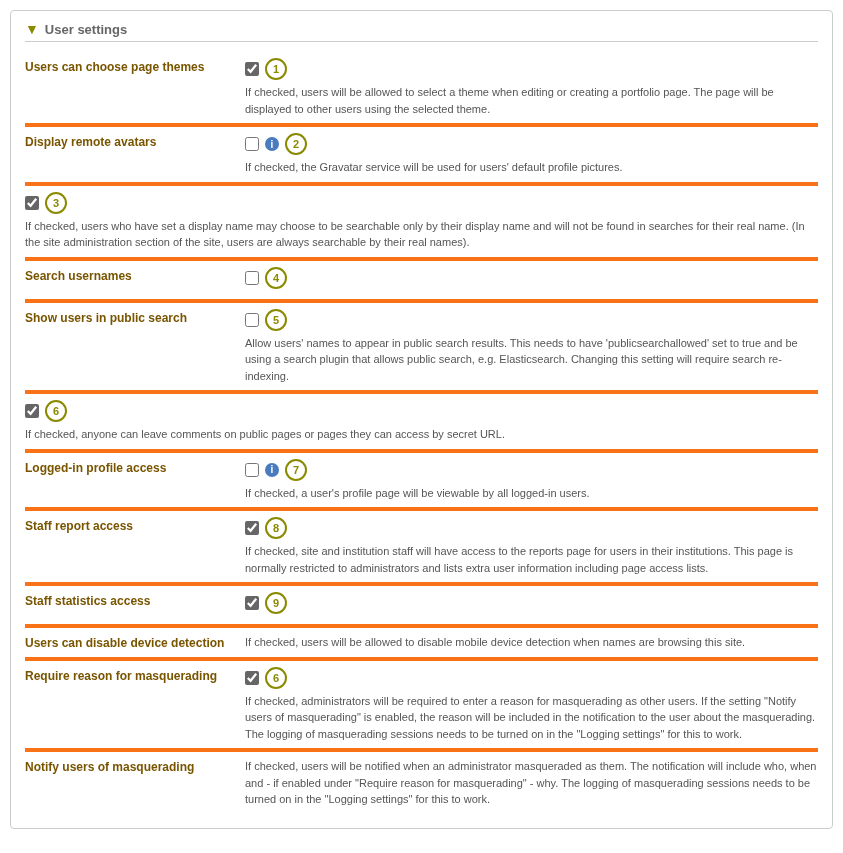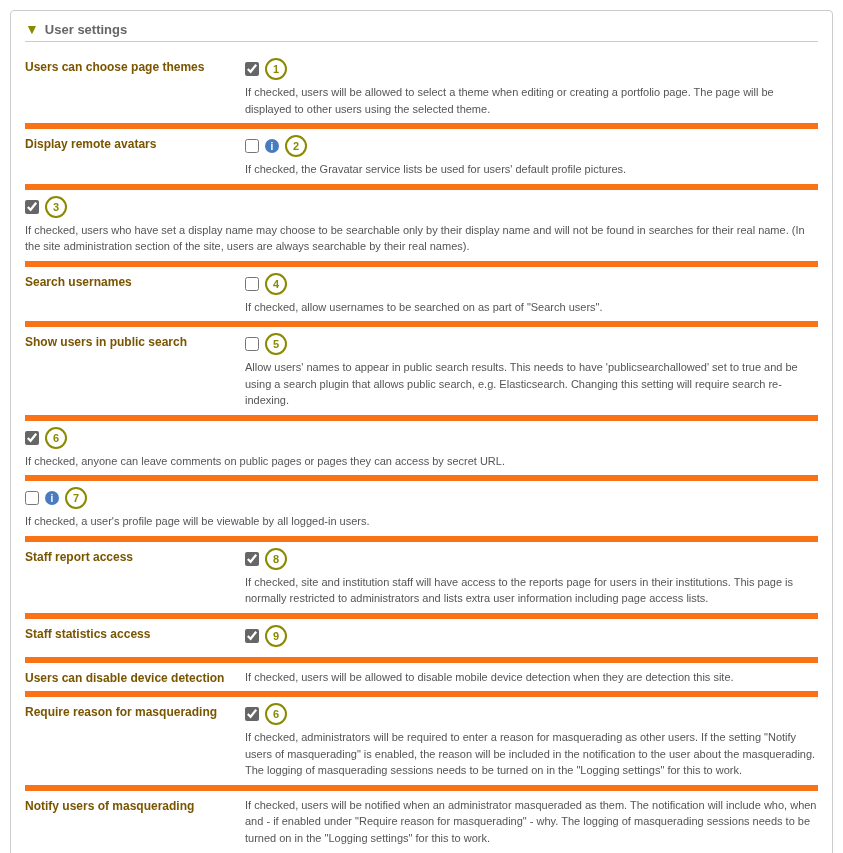--- a/index.html
+++ b/index.html
@@ -27,21 +27,21 @@
       gap: 6px;
     }
     .section-title .arrow {
       color: #8a8a00;
       font-size: 14px;
     }
     .setting-row {
       display: flex;
       align-items: flex-start;
       padding: 6px 0;
-      border-bottom: 6px solid #f97316;
+      border-bottom: 4px solid #f97316;
     }
     .setting-row:last-child {
       border-bottom: none;
     }
     .setting-label {
       width: 220px;
       min-width: 220px;
       font-weight: bold;
       color: #7a5500;
       padding-right: 10px;
@@ -117,40 +117,39 @@
         </div>
       </div>
       <div class="setting-row">
         <div class="setting-label">Display remote avatars</div>
         <div class="setting-control">
           <div class="control-row">
             <input type="checkbox" style="">
             <span class="info-icon">i</span>
             <span class="badge">2</span>
           </div>
-          <div class="setting-desc">If checked, the Gravatar service lists be used for users' default profile pictures.</div>
+          <div class="setting-desc">If checked, the Gravatar service will be used for users' default profile pictures.</div>
         </div>
       </div>
       <div class="setting-row">
         <div class="setting-control">
           <div class="control-row">
             <input type="checkbox" checked="" style="">
             <span class="badge">3</span>
           </div>
           <div class="setting-desc">If checked, users who have set a display name may choose to be searchable only by their display name and will not be found in searches for their real name. (In the site administration section of the site, users are always searchable by their real names).</div>
         </div>
       </div>
       <div class="setting-row">
         <div class="setting-label">Search usernames</div>
         <div class="setting-control">
           <div class="control-row">
             <input type="checkbox" style="">
             <span class="badge">4</span>
           </div>
-          <div class="setting-desc">If checked, allow usernames to be searched on as part of "Search users".</div>
         </div>
       </div>
       <div class="setting-row">
         <div class="setting-label">Show users in public search</div>
         <div class="setting-control">
           <div class="control-row">
             <input type="checkbox" style="">
             <span class="badge">5</span>
           </div>
           <div class="setting-desc">Allow users' names to appear in public search results. This needs to have 'publicsearchallowed' set to true and be using a search plugin that allows public search, e.g. Elasticsearch. Changing this setting will require search re-indexing.</div>
@@ -159,20 +158,21 @@
       <div class="setting-row">
         <div class="setting-control">
           <div class="control-row">
             <input type="checkbox" checked="" style="">
             <span class="badge">6</span>
           </div>
           <div class="setting-desc">If checked, anyone can leave comments on public pages or pages they can access by secret URL.</div>
         </div>
       </div>
       <div class="setting-row">
+        <div class="setting-label">Logged-in profile access</div>
         <div class="setting-control">
           <div class="control-row">
             <input type="checkbox" style="">
             <span class="info-icon">i</span>
             <span class="badge">7</span>
           </div>
           <div class="setting-desc">If checked, a user's profile page will be viewable by all logged-in users.</div>
         </div>
       </div>
       <div class="setting-row">
@@ -190,21 +190,21 @@
         <div class="setting-control">
           <div class="control-row">
             <input type="checkbox" checked="" style="">
             <span class="badge">9</span>
           </div>
         </div>
       </div>
       <div class="setting-row">
         <div class="setting-label">Users can disable device detection</div>
         <div class="setting-control">
-          <div class="setting-desc">If checked, users will be allowed to disable mobile device detection when they are detection this site.</div>
+          <div class="setting-desc">If checked, users will be allowed to disable mobile device detection when names are browsing this site.</div>
         </div>
       </div>
       <div class="setting-row">
         <div class="setting-label">Require reason for masquerading</div>
         <div class="setting-control">
           <div class="control-row">
             <input type="checkbox" checked="" style="">
             <span class="badge">6</span>
           </div>
           <div class="setting-desc">If checked, administrators will be required to enter a reason for masquerading as other users. If the setting "Notify users of masquerading" is enabled, the reason will be included in the notification to the user about the masquerading. The logging of masquerading sessions needs to be turned on in the "Logging settings" for this to work.</div>

